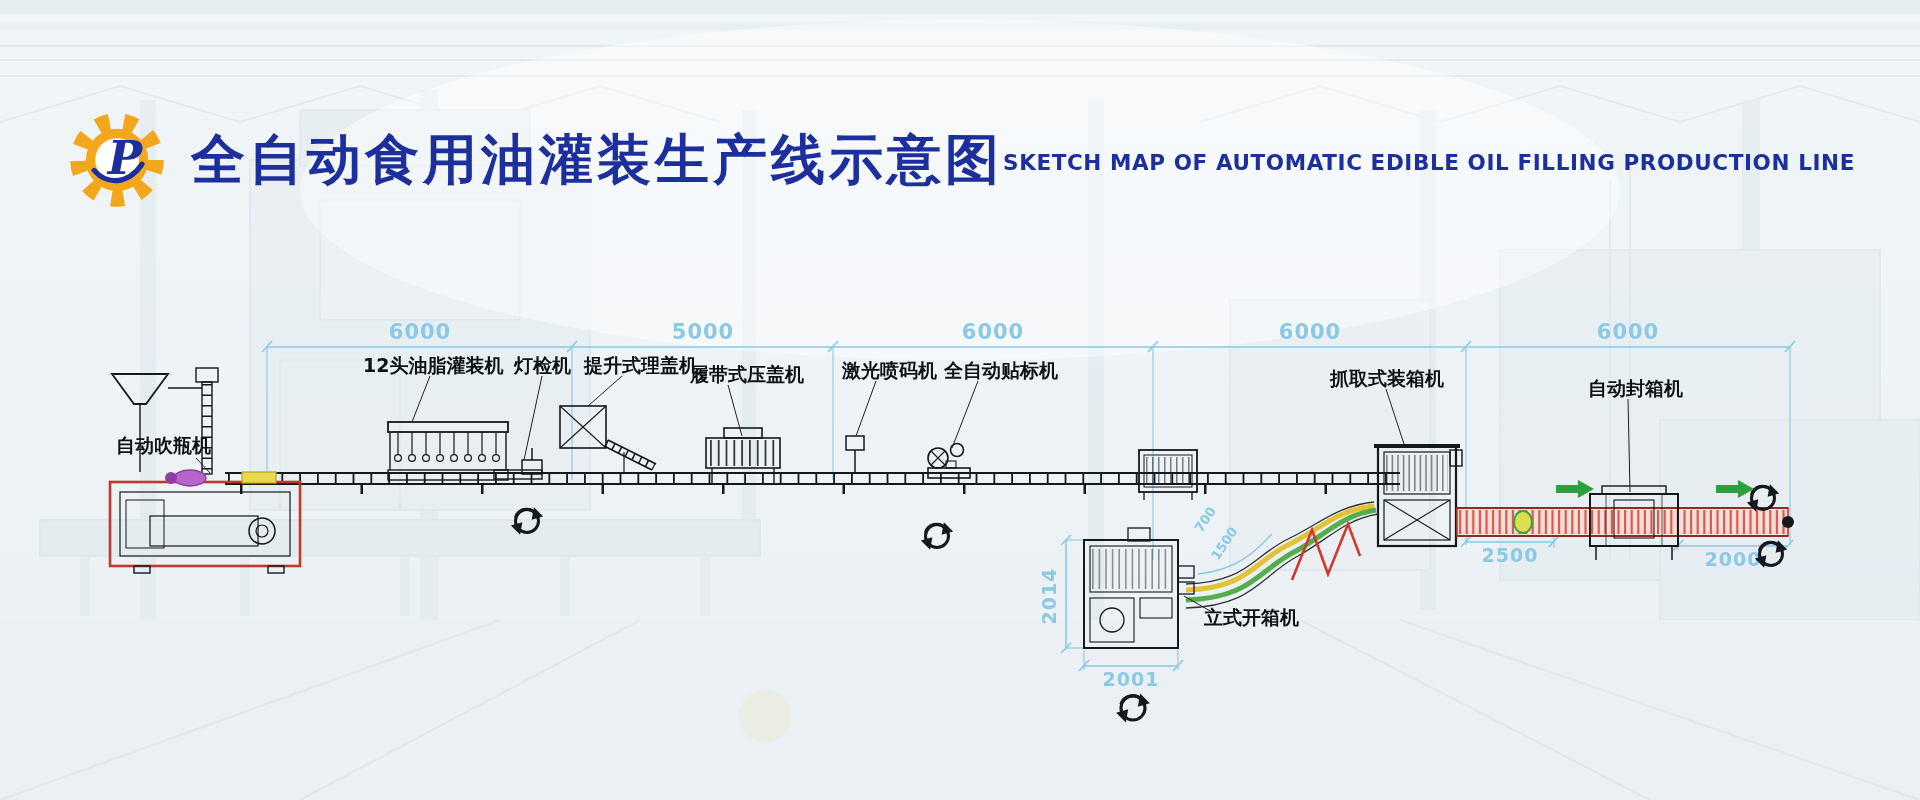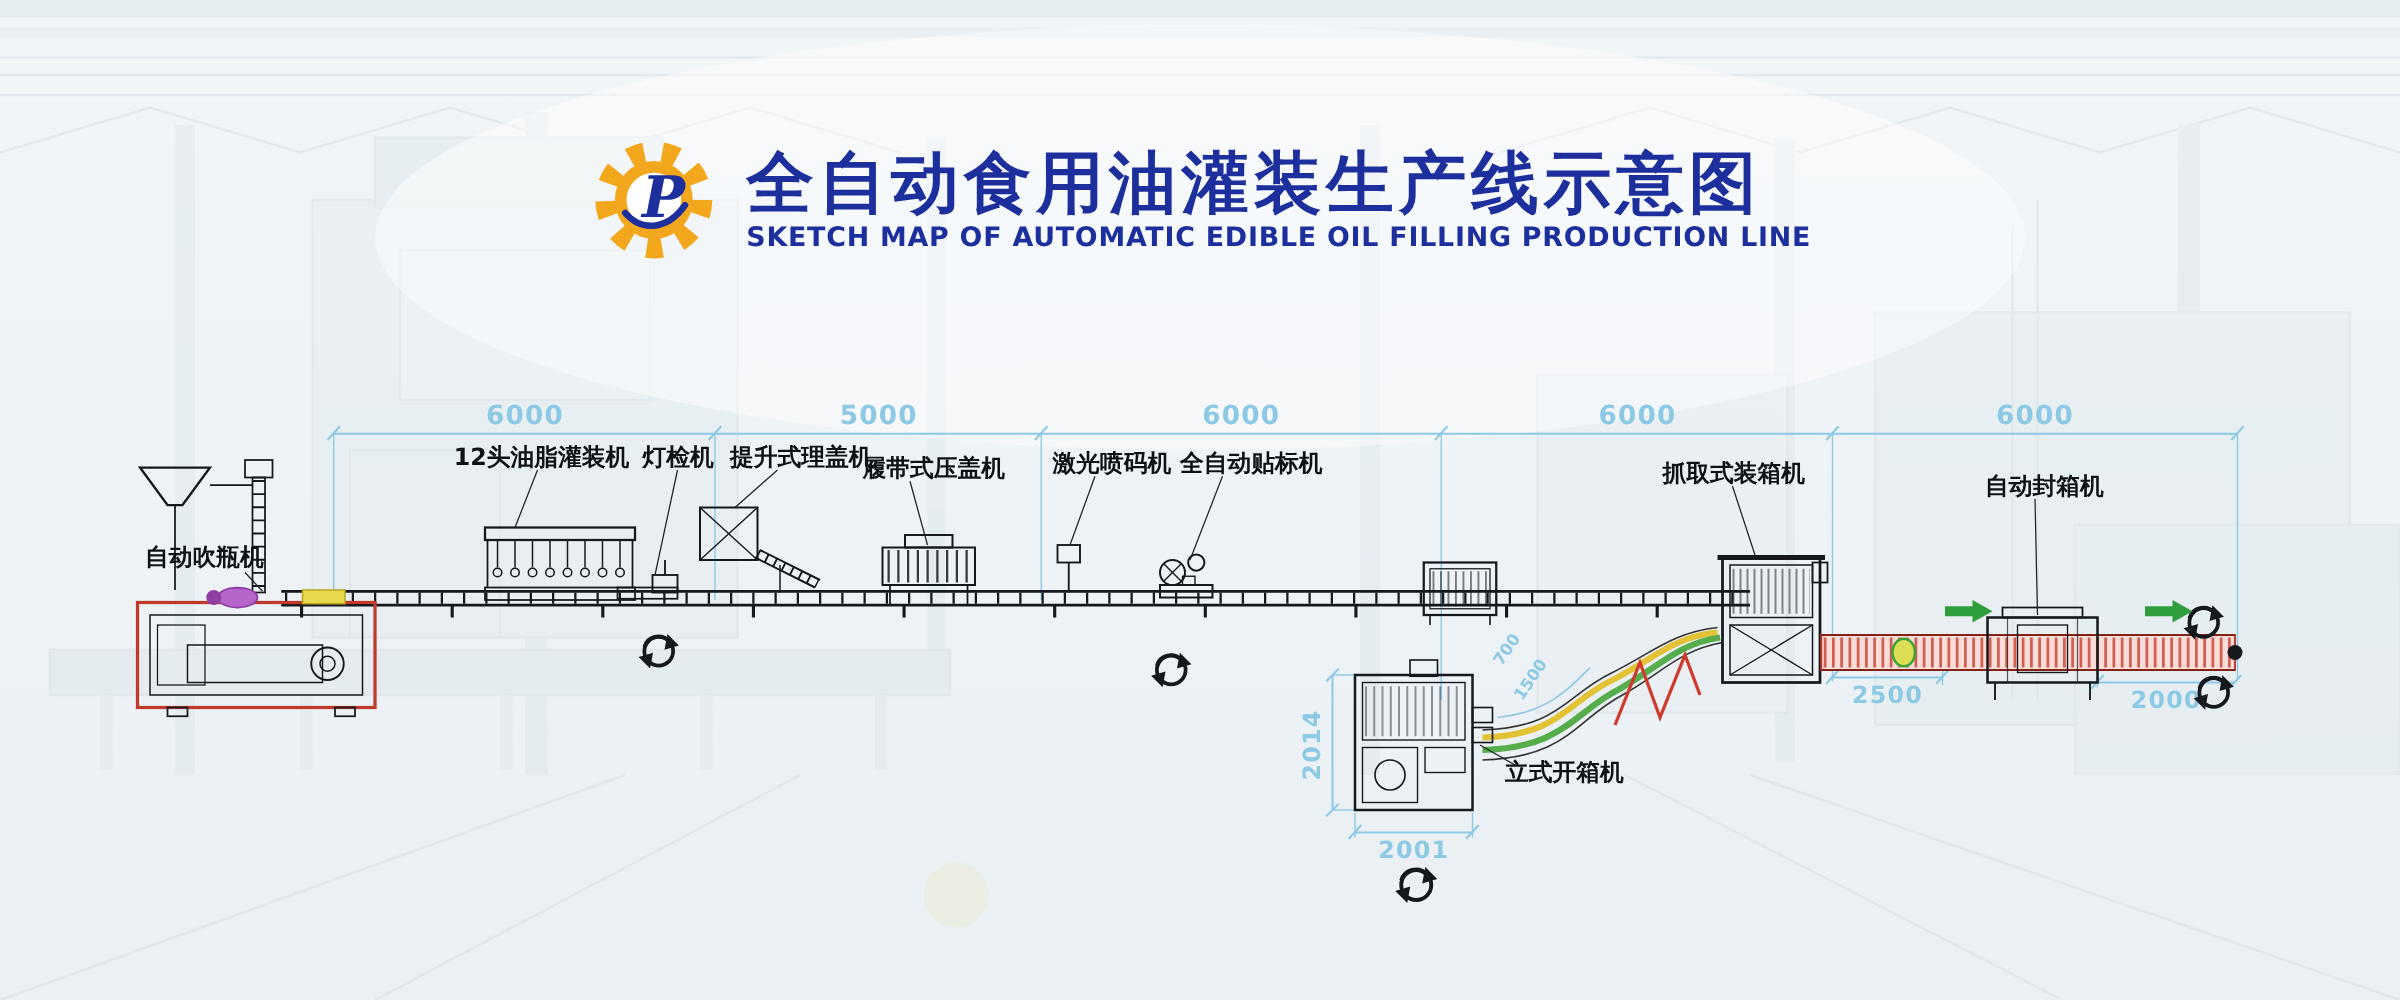--- a/index.html
+++ b/index.html
@@ -9,27 +9,27 @@
     font-family:"DejaVu Sans","Liberation Sans",sans-serif;
   }
   .stage svg{display:block;}
   .bg-scene{position:absolute;inset:0;}
   .diagram{position:absolute;inset:0;}
   .header{
     position:absolute;top:108px;left:50%;transform:translateX(-50%);
     display:flex;align-items:center;gap:22px;z-index:3;
   }
   .logo{width:104px;height:104px;flex:0 0 auto;}
-  .titles{display:flex;flex-direction:column;}
+  .titles{display:flex;flex-direction:row;}
   .title-cn{
     margin:0;color:#1c2f9c;font-size:54px;font-weight:800;letter-spacing:4px;
     line-height:1.1;white-space:nowrap;
   }
   .title-en{
-    margin-top:2px;color:#1c2f9c;font-size:21.5px;font-weight:700;
+    margin-top:20px;color:#1c2f9c;font-size:21.5px;font-weight:700;
     letter-spacing:0.6px;white-space:nowrap;
   }
   
   .dimtxt{fill:#8cc9e4;font-family:"DejaVu Sans",sans-serif;font-size:21px;font-weight:600;letter-spacing:1px;}
   .dimtxt2{fill:#8cc9e4;font-family:"DejaVu Sans",sans-serif;font-size:19px;font-weight:600;letter-spacing:1px;}
   .dimtxt3{fill:#8cc9e4;font-family:"DejaVu Sans",sans-serif;font-size:13px;font-weight:600;}
   .mlabel{fill:#0e1116;font-family:"DejaVu Sans",sans-serif;font-size:19px;font-weight:700;}
   .logo-p{fill:#1c2f9c;font-family:"DejaVu Serif","Liberation Serif",serif;font-size:44px;font-style:italic;font-weight:700;}
 </style>
 </head>

